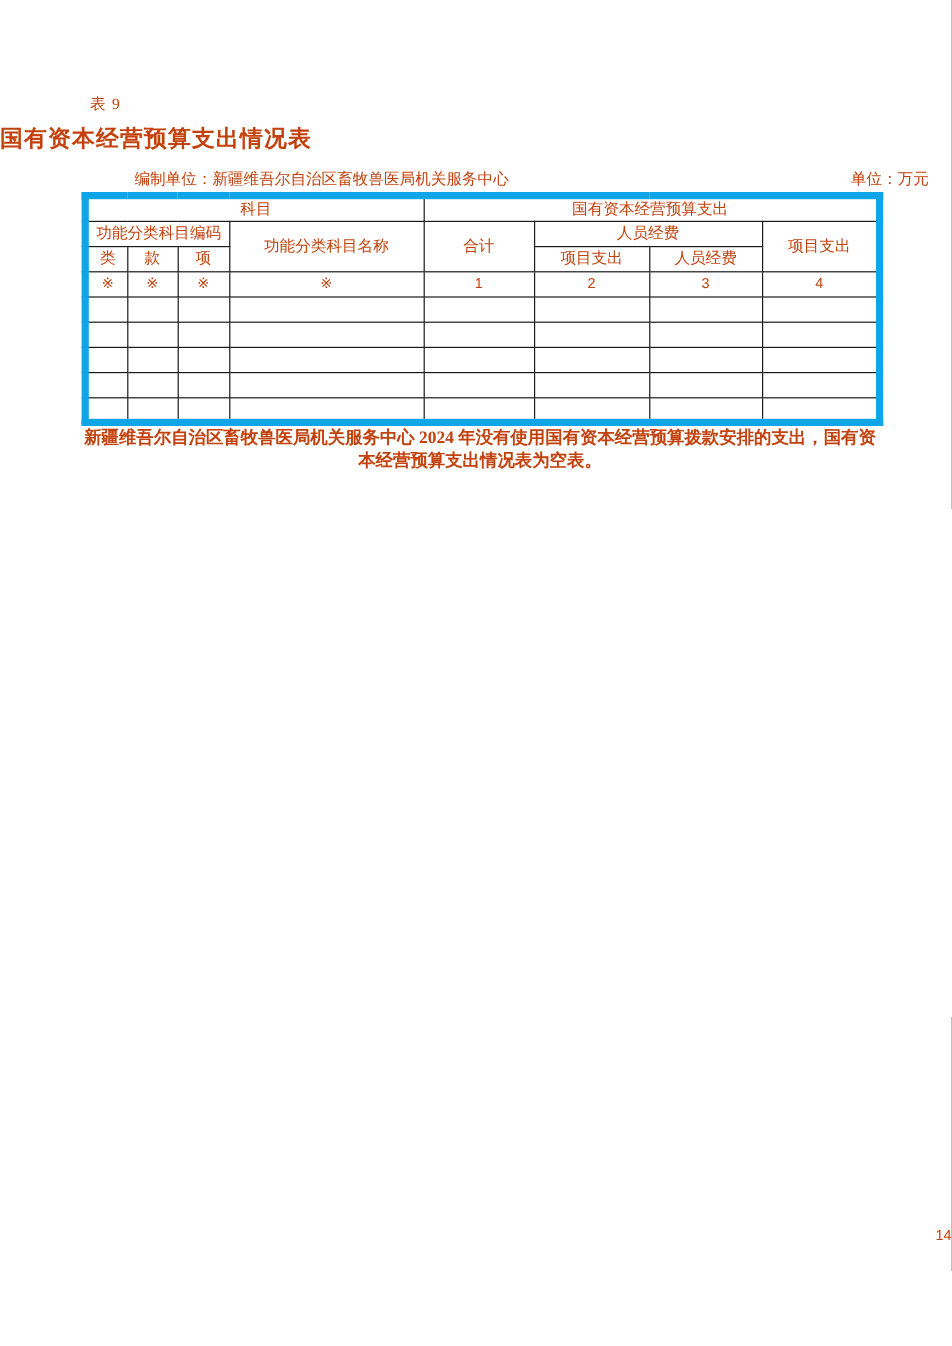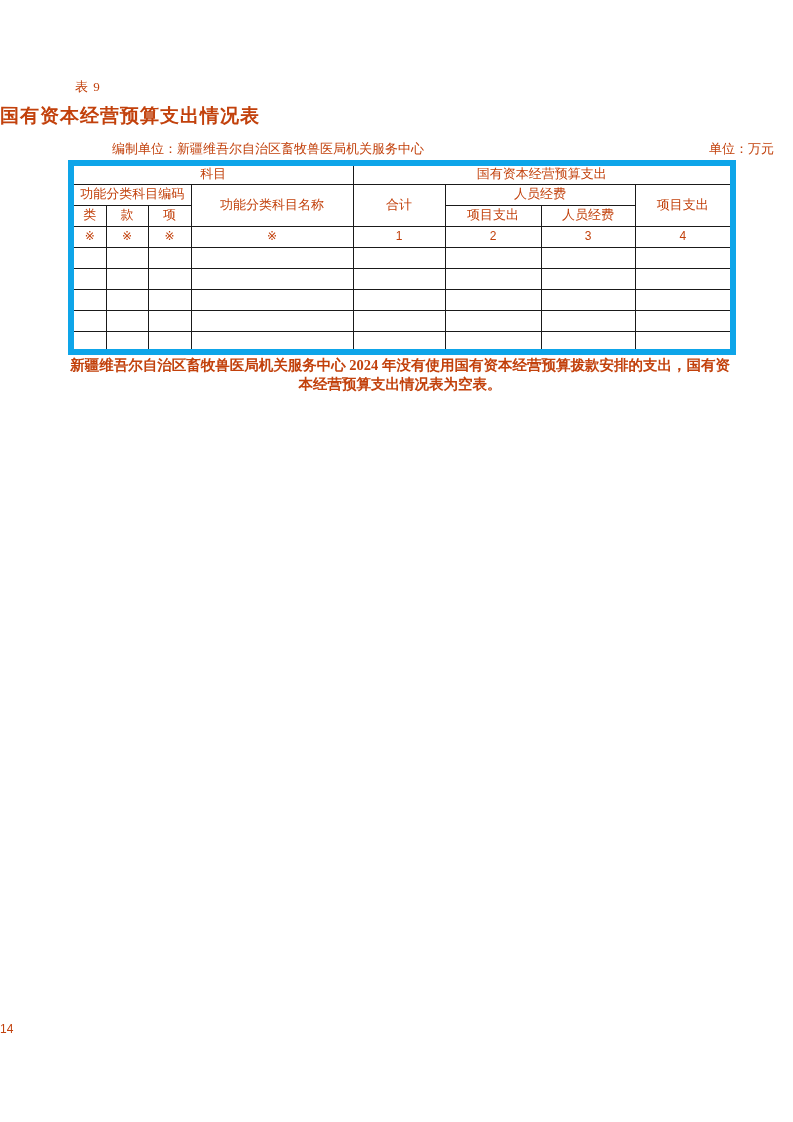--- a/index.html
+++ b/index.html
@@ -75,21 +75,21 @@
     font-size: 14.5px;
     font-weight: bold;
     line-height: 19px;
     text-align: center;
   }
   .page-number {
     position: absolute;
     left: 0;
     top: 1022px;
     width: 100%;
-    text-align: left;
+    text-align: right;
     font-size: 12px;
     font-family: "Liberation Sans", "DejaVu Sans", sans-serif;
   }
 </style>
 </head>
 <body>
 
 <div class="page">
 
   <div class="table-label">表 9</div>

